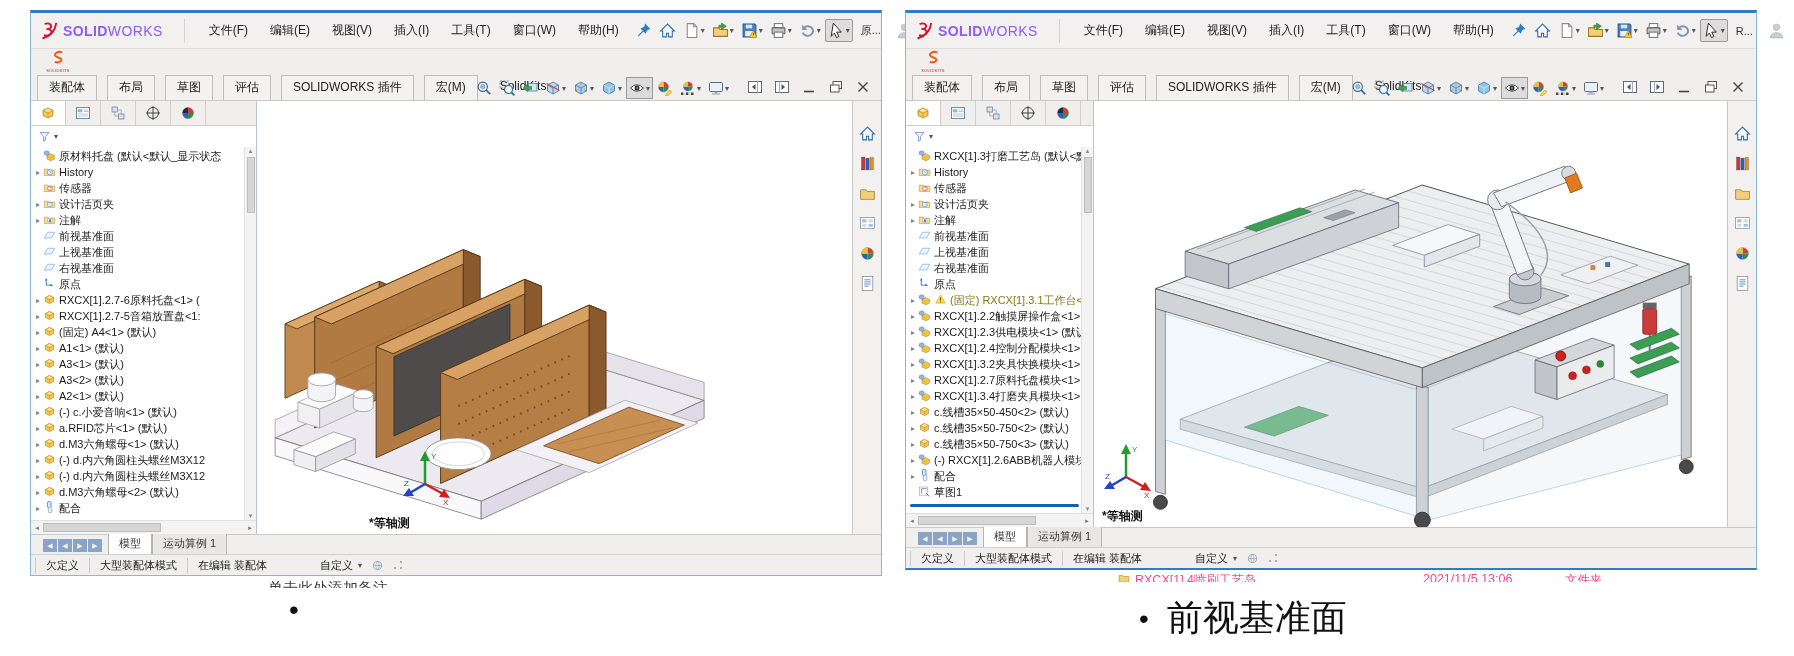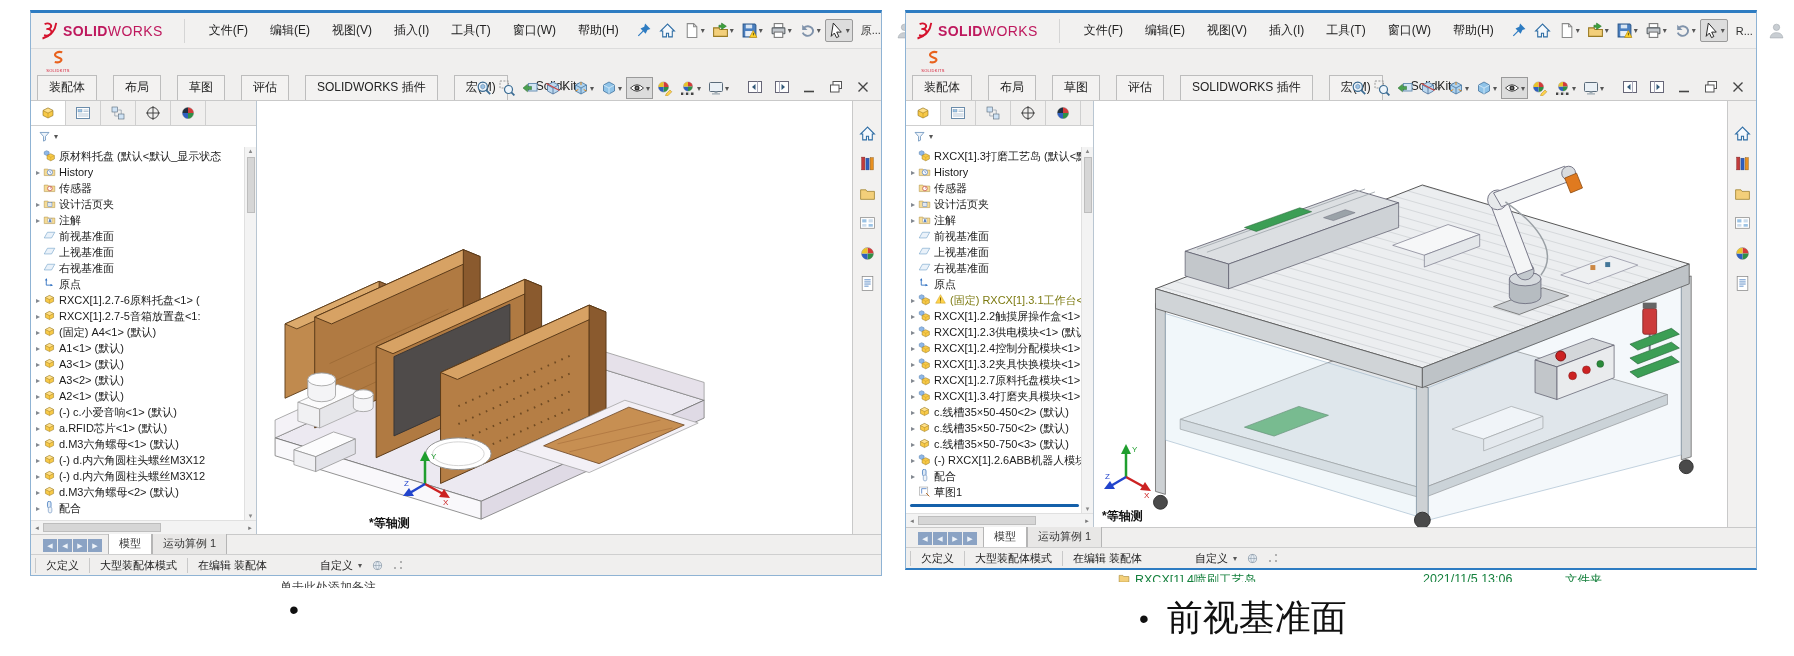--- a/index.html
+++ b/index.html
@@ -10,41 +10,41 @@
 
   
   .sw-window { position:absolute; background:#f4f3f2; border:1px solid #8fb3d4;
     border-top:3px solid #2e7cc2; display:flex; flex-direction:column; }
   .win0 { left:30px; top:10px; width:852px; height:566px; }
   .win1 { left:905px; top:10px; width:852px; height:560px; border-bottom:2px solid #2e7cc2; }
 
   .titlebar { height:36px; display:flex; align-items:center; padding:0 6px;
     background:#f2f1f0; border-bottom:1px solid #dcdcdc; gap:2px; flex:0 0 auto; }
   .ds-mark svg { width:24px; height:20px; }
-  .brand { color:#be185d; font-size:14px; letter-spacing:.4px; margin-right:12px; white-space:nowrap; }
+  .brand { color:#8b5cf6; font-size:14px; letter-spacing:.4px; margin-right:12px; white-space:nowrap; }
   .brand b { font-weight:700; } .brand span { font-weight:400; }
   .tb-sep { width:1px; height:24px; background:#d5d5d5; margin:0 7px; flex:0 0 auto; }
   .menus { display:flex; font-size:12px; color:#222; white-space:nowrap; }
   .menu-item { padding:3px 7px; cursor:default;margin-left:8px; }
   .main-toolbar { display:flex; align-items:center; gap:1px; margin-left:4px; }
   .tb-wrap { display:flex; align-items:center; padding:2px 2px; border:1px solid transparent; border-radius:2px; }
   .tb-wrap.active { background:#dddddd; border-color:#9a9a9a; }
   .tb-wrap .ic svg { width:17px; height:17px; }
   .dd { font-size:8px; color:#555; margin-left:1px; }
   .doc-short { font-size:11px; color:#333; margin:0 10px 0 6px; white-space:nowrap; }
   .user-btn { margin-left:auto; }
   .help-btn { display:flex; align-items:center; font-size:14px; font-weight:bold; color:#333; padding:0 8px; }
   .title-buttons { display:flex; margin-left:4px; }
   .title-btn { width:28px; height:24px; display:flex; align-items:center; justify-content:center; }
 
   .ribbon { height:52px; background:#f0efee; border-bottom:1px solid #c9c9c9; position:relative; flex:0 0 auto; }
   .sk-logo { position:absolute; top:1px; left:10px; width:34px; text-align:center; }
   .sk-logo svg { width:17px; height:15px; }
   .sk-txt { display:block; font-size:4px; color:#d5132e; letter-spacing:.3px; line-height:4px; }
-  .ribbon-tabs { position:absolute; left:6px; bottom:0; display:flex; gap:16px; font-size:12px; }
+  .ribbon-tabs { position:absolute; left:6px; bottom:0; display:flex; gap:10px; font-size:12px; }
   .ribbon-tab { padding:3px 11px 4px; background:#f3f2f1; border:1px solid #bdbdbd; border-bottom:none; color:#222; white-space:nowrap; }
   .ribbon-tab.active { background:transparent; border-color:transparent; }
   .hud { position:absolute; left:442px; bottom:1px; display:flex; align-items:center; gap:1px; }
   .hud-btn { display:flex; align-items:center; padding:2px 2px; border:1px solid transparent; }
   .hud-btn.active { background:#dcdcdc; border-color:#9a9a9a; }
   .doc-controls { position:absolute; right:10px; bottom:5px; display:flex; gap:11px; align-items:center; }
   .doc-ctrl { display:flex; }
 
   
   .main { flex:1; display:flex; min-height:0; background:#ffffff; }
@@ -97,21 +97,21 @@
   .st-custom { margin-left:34px; display:flex; align-items:center; gap:4px; padding:0 9px; }
   .st-ic svg { width:13px; height:13px; }
   .grip { width:12px; height:12px; margin-left:8px;
     background:
       radial-gradient(circle at 9px 3px,#b0b0b0 1px,transparent 1.5px),
       radial-gradient(circle at 9px 9px,#b0b0b0 1px,transparent 1.5px),
       radial-gradient(circle at 3px 9px,#b0b0b0 1px,transparent 1.5px); }
 
   
   .clip-strip { position:absolute; overflow:hidden; color:#3c3c3c; white-space:nowrap; }
-  .file-strip { display:flex; align-items:flex-start; color:#15803d; }
+  .file-strip { display:flex; align-items:flex-start; color:#ec4899; }
   .file-strip .f-name { width:288px; } .file-strip .f-date { width:142px; }
   .f-ic svg { width:12px; height:12px; margin-right:5px; }
   .caption { position:absolute; top:594px; font-size:36px; color:#101010; display:flex; align-items:center; gap:18px; }
   .caption .bullet { font-size:28px; }
 </style>
 </head>
 <body>
 
 <div class="sw-window win0">
   <div class="titlebar">
@@ -1627,21 +1627,21 @@
           <svg viewBox="0 0 16 16">
             <circle cx="8" cy="8" r="5" fill="#e8eef4" stroke="#778899" stroke-width=".8"></circle>
             <path d="M3 8h10M8 3a7 7 0 0 1 0 10M8 3a7 7 0 0 0 0 10" fill="none" stroke="#778899" stroke-width=".6"></path>
           </svg>
         </span>
       <span class="grip"></span>
     </div>
   </div>
 </div>
 
-<div class="clip-strip" style="left:268px; top:579px; width:260px; height:9px; font-size:12px;margin-left:12px;">
+<div class="clip-strip" style="left:268px; top:579px; width:260px; height:9px; font-size:15px;">
   <span>单击此处添加备注</span>
 </div>
 <div class="clip-strip file-strip" style="left:1118px; top:572px; width:620px; height:10px; font-size:12.5px;">
   <span class="ic f-ic">
       <svg viewBox="0 0 16 16">
         <path d="M1.5 4.5h5l1 1.5h7v7.5H1.5z" fill="#f3cf7a" stroke="#9a7b24" stroke-width=".7"></path>
       </svg>
     </span>
   <span class="f-name">RXCX[1].4喷刷工艺岛</span>
   <span class="f-date">2021/11/5 13:06</span>

